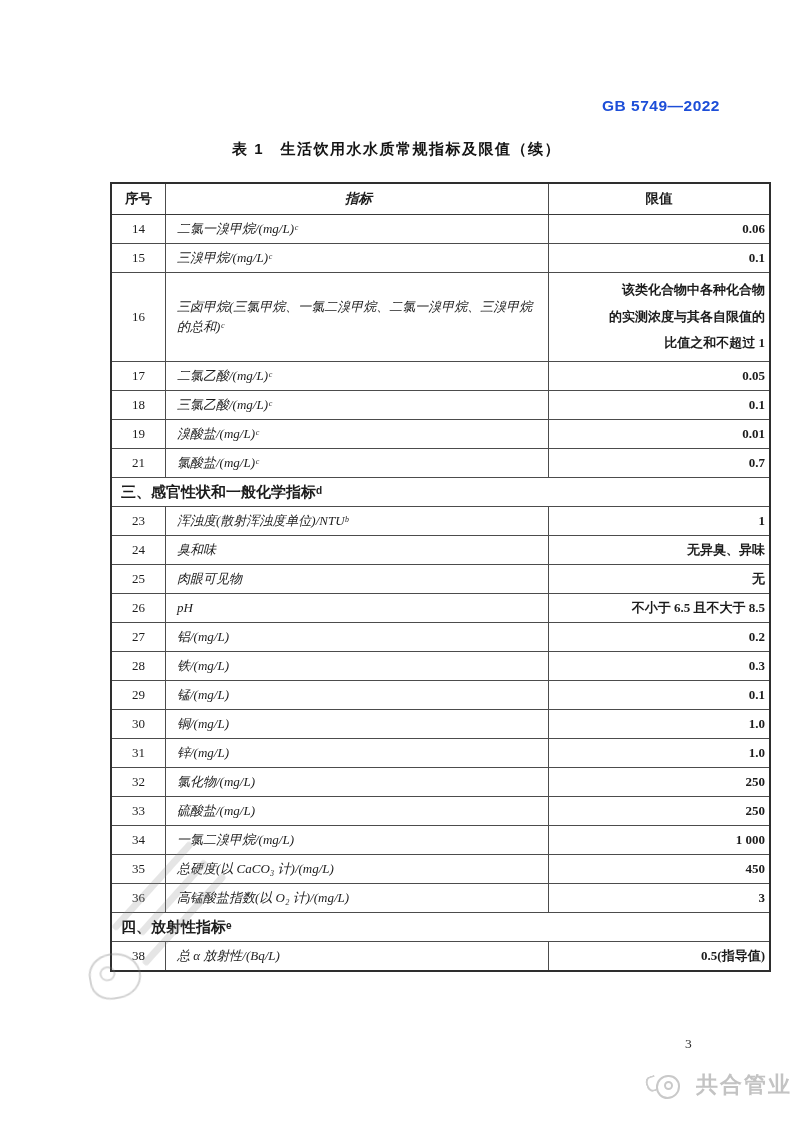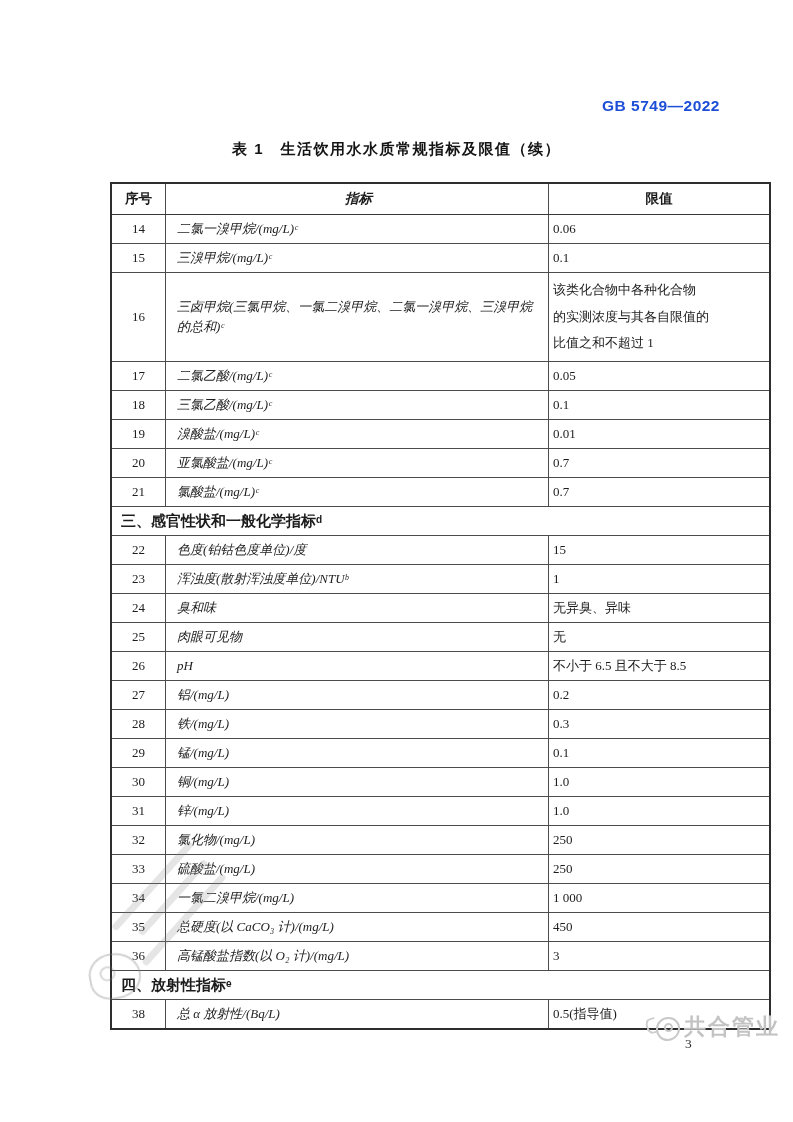--- a/index.html
+++ b/index.html
@@ -29,33 +29,33 @@
     font-size:13px;height:26px;padding:1px 4px;
     vertical-align:middle;color:#1c1c1c;
   }
   .tbl tr.hdr td{
     font-family:"Liberation Sans","DejaVu Sans",sans-serif;
     font-weight:bold;text-align:center;height:28px;font-size:13.5px;
     border-bottom:1.5px solid #383838;
   }
   td.c-no{width:45px;text-align:center;}
   td.c-ind{width:363px;text-align:left;padding-left:11px;padding-right:8px;line-height:1.55;font-style:italic;}
-  td.c-lim{width:212px;text-align:left;white-space:pre-line;}
+  td.c-lim{width:212px;text-align:right;white-space:pre-line;font-weight:bold;}
   tr.tall td{height:86px;}
   tr.tall td.c-lim{line-height:2.05;}
   tr.sec td{
     font-family:"Liberation Sans","DejaVu Sans",sans-serif;
     font-weight:bold;text-align:left;padding-left:9px;font-size:15px;
   }
   .page-num{
     position:absolute;top:1036px;left:685px;font-size:13.5px;color:#2a2a2a;
   }
   .brand{
-    position:absolute;top:1012px;left:646px;
-    display:flex;align-items:center;gap:4px;color:#c3c3c3;
+    position:absolute;top:1070px;left:646px;
+    display:flex;align-items:center;gap:16px;color:#c3c3c3;
   }
   .brand-icon{position:relative;width:34px;height:30px;flex:0 0 auto;}
   .brand-icon .head{
     position:absolute;left:10px;top:5px;width:20px;height:20px;
     border:2px solid #c9c9c9;border-radius:50% 46% 52% 48%;
   }
   .brand-icon .eye{
     position:absolute;left:18px;top:11px;width:5px;height:5px;
     border:2px solid #c9c9c9;border-radius:50%;
   }
@@ -127,36 +127,26 @@
         <td class="c-no">18</td>
         <td class="c-ind">三氯乙酸/(mg/L)ᶜ</td>
         <td class="c-lim">0.1</td>
       </tr>
       <tr>
         <td class="c-no">19</td>
         <td class="c-ind">溴酸盐/(mg/L)ᶜ</td>
         <td class="c-lim">0.01</td>
       </tr>
       <tr>
-        <td class="c-no">20</td>
-        <td class="c-ind">亚氯酸盐/(mg/L)ᶜ</td>
-        <td class="c-lim">0.7</td>
-      </tr>
-      <tr>
         <td class="c-no">21</td>
         <td class="c-ind">氯酸盐/(mg/L)ᶜ</td>
         <td class="c-lim">0.7</td>
       </tr>
       <tr class="sec">
         <td colspan="3">三、感官性状和一般化学指标ᵈ</td>
-      </tr>
-      <tr>
-        <td class="c-no">22</td>
-        <td class="c-ind">色度(铂钴色度单位)/度</td>
-        <td class="c-lim">15</td>
       </tr>
       <tr>
         <td class="c-no">23</td>
         <td class="c-ind">浑浊度(散射浑浊度单位)/NTUᵇ</td>
         <td class="c-lim">1</td>
       </tr>
       <tr>
         <td class="c-no">24</td>
         <td class="c-ind">臭和味</td>
         <td class="c-lim">无异臭、异味</td>

